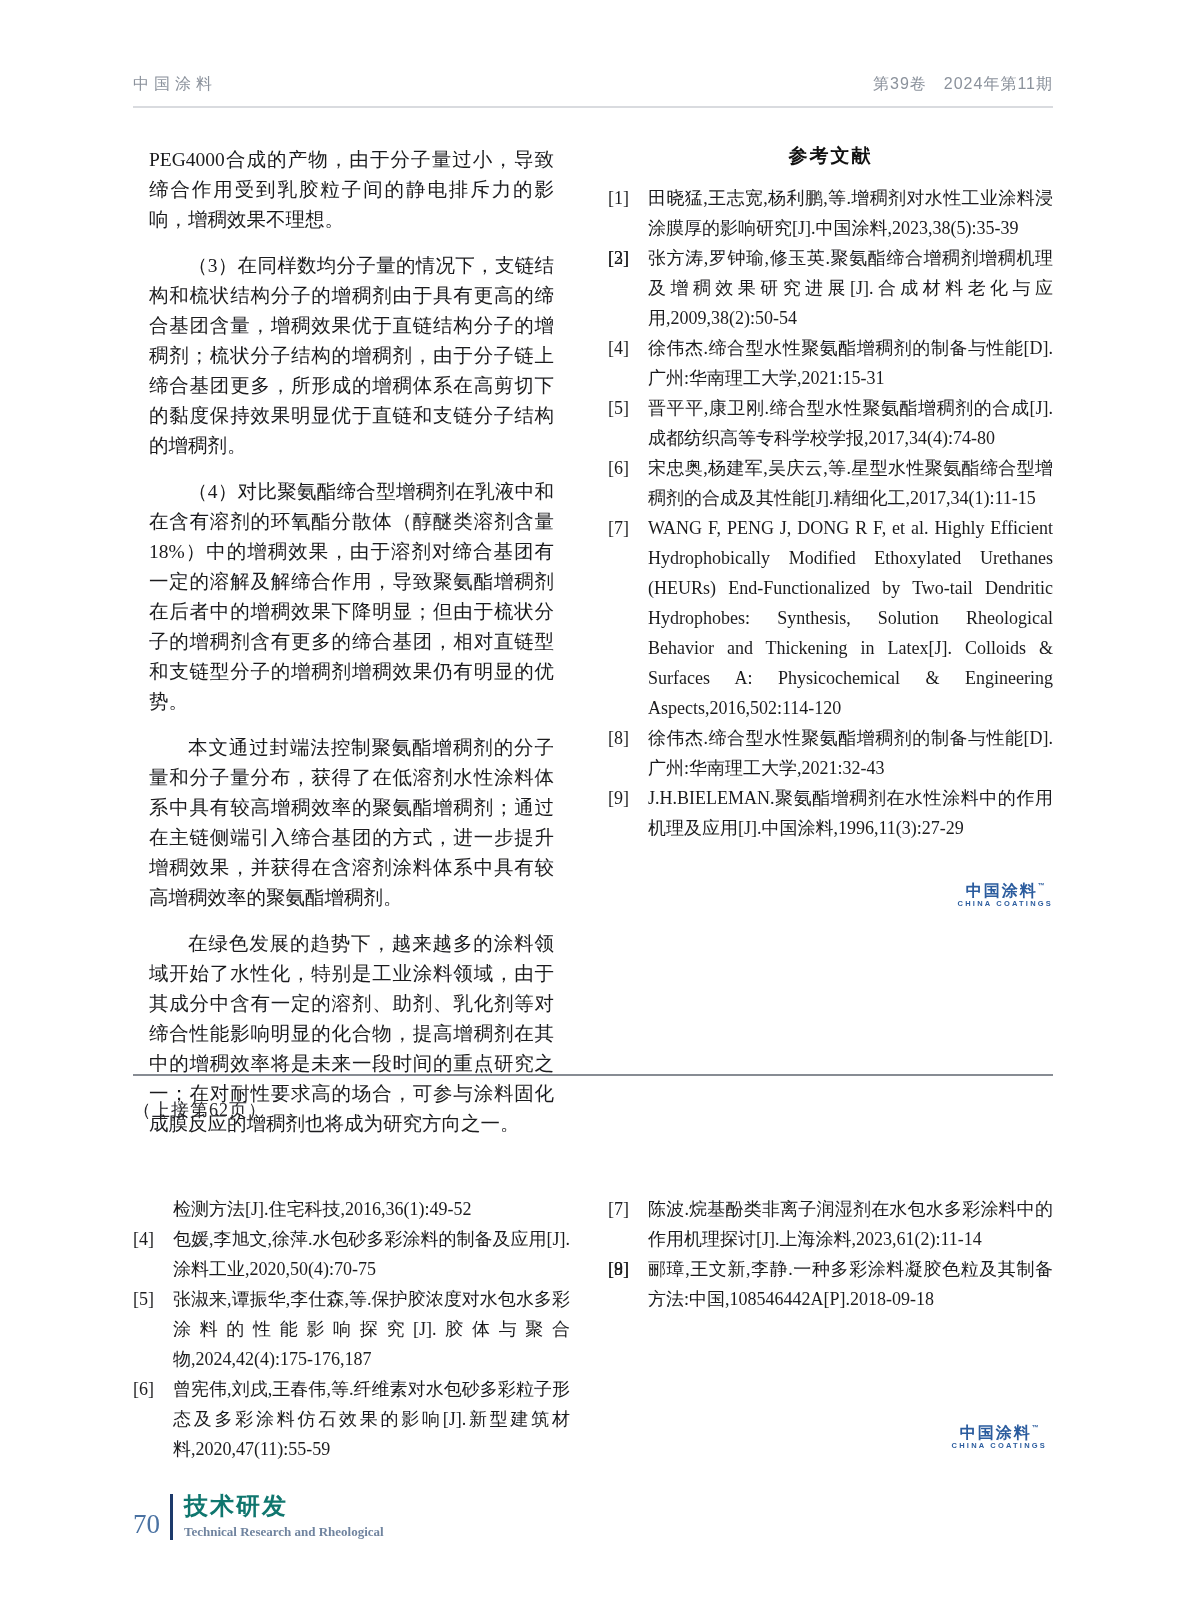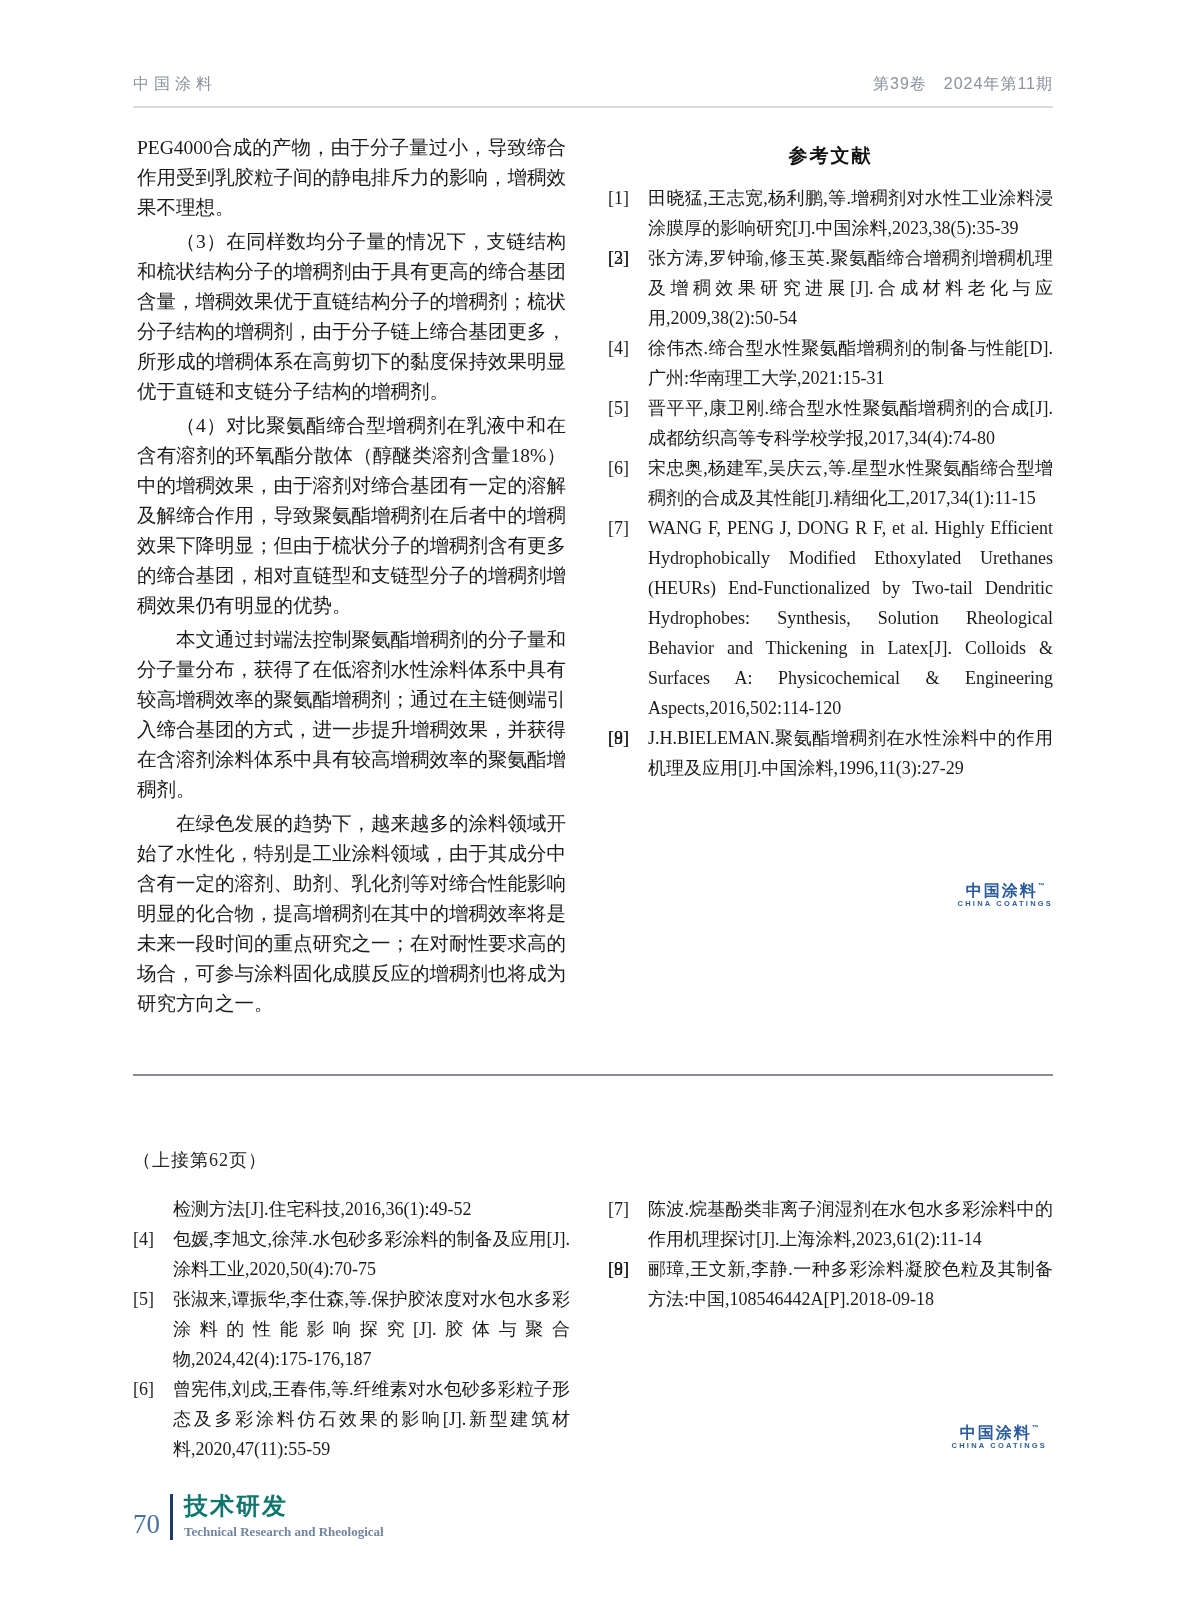--- a/index.html
+++ b/index.html
@@ -17,21 +17,21 @@
   }
   .journal-name{letter-spacing:5px;}
   .issue-info{letter-spacing:1px;}
   
   .columns{position:absolute;left:133px;width:920px;display:flex;gap:38px;}
   .top-columns{top:129px;}
   .bottom-columns{top:1194px;}
   .col-left{width:437px;flex:0 0 437px;}
   .col-right{flex:1;min-width:0;}
   .body-para{
-    margin:4px;text-indent:2em;text-align:justify;
+    margin:16px;text-indent:2em;text-align:justify;
     font-size:19.5px;line-height:30px;
   }
   .body-para.no-indent{text-indent:0;}
   .ref-heading{
     margin:12px;text-align:center;font-size:19px;font-weight:bold;
     line-height:30px;letter-spacing:2px;color:#111;
   }
   .ref-item{
     position:relative;padding-left:40px;text-align:justify;
     font-size:18px;line-height:30px;
@@ -44,21 +44,21 @@
   .logo-bottom{top:1424px;right:140px;}
   .logo-cn{font-size:16px;font-weight:bold;letter-spacing:2px;white-space:nowrap;}
   .logo-mark{font-size:7px;vertical-align:top;letter-spacing:0;}
   .logo-en{font-size:7.5px;font-weight:bold;letter-spacing:2.2px;white-space:nowrap;}
   
   .section-divider{
     position:absolute;left:133px;top:1074px;width:920px;height:0;
     border:none;border-top:2px solid #878c93;margin:0;
   }
   .continued-note{
-    position:absolute;left:133px;top:1148px;
+    position:absolute;left:133px;top:1098px;
     font-size:18px;color:#26262a;letter-spacing:1px;
   }
   
   .page-footer{
     position:absolute;left:133px;top:1492px;
     display:flex;align-items:flex-end;
   }
   .page-num{
     font-size:27px;color:#4a72a2;margin-right:10px;
     font-family:"Liberation Serif","DejaVu Serif",serif;
@@ -123,21 +123,21 @@
 
           <div class="ref-item">
             <span class="ref-num">[6]</span><span class="ref-text">宋忠奥,杨建军,吴庆云,等.星型水性聚氨酯缔合型增稠剂的合成及其性能[J].精细化工,2017,34(1):11-15</span>
           </div>
 
           <div class="ref-item">
             <span class="ref-num">[7]</span><span class="ref-text">WANG F, PENG J, DONG R F, et al. Highly Efficient Hydrophobically Modified Ethoxylated Urethanes (HEURs) End-Functionalized by Two-tail Dendritic Hydrophobes: Synthesis, Solution Rheological Behavior and Thickening in Latex[J]. Colloids &amp; Surfaces A: Physicochemical &amp; Engineering Aspects,2016,502:114-120</span>
           </div>
 
           <div class="ref-item">
-            <span class="ref-num">[8]</span>
+            <span class="ref-num">[8]</span><span class="ref-text">徐伟杰.缔合型水性聚氨酯增稠剂的制备与性能[D].广州:华南理工大学,2021:32-43</span>
           </div>
 
           <div class="ref-item">
             <span class="ref-num">[9]</span><span class="ref-text">J.H.BIELEMAN.聚氨酯增稠剂在水性涂料中的作用机理及应用[J].中国涂料,1996,11(3):27-29</span>
           </div>
         </div>
     </div>
   </div>
 
   <div class="logo logo-top">

